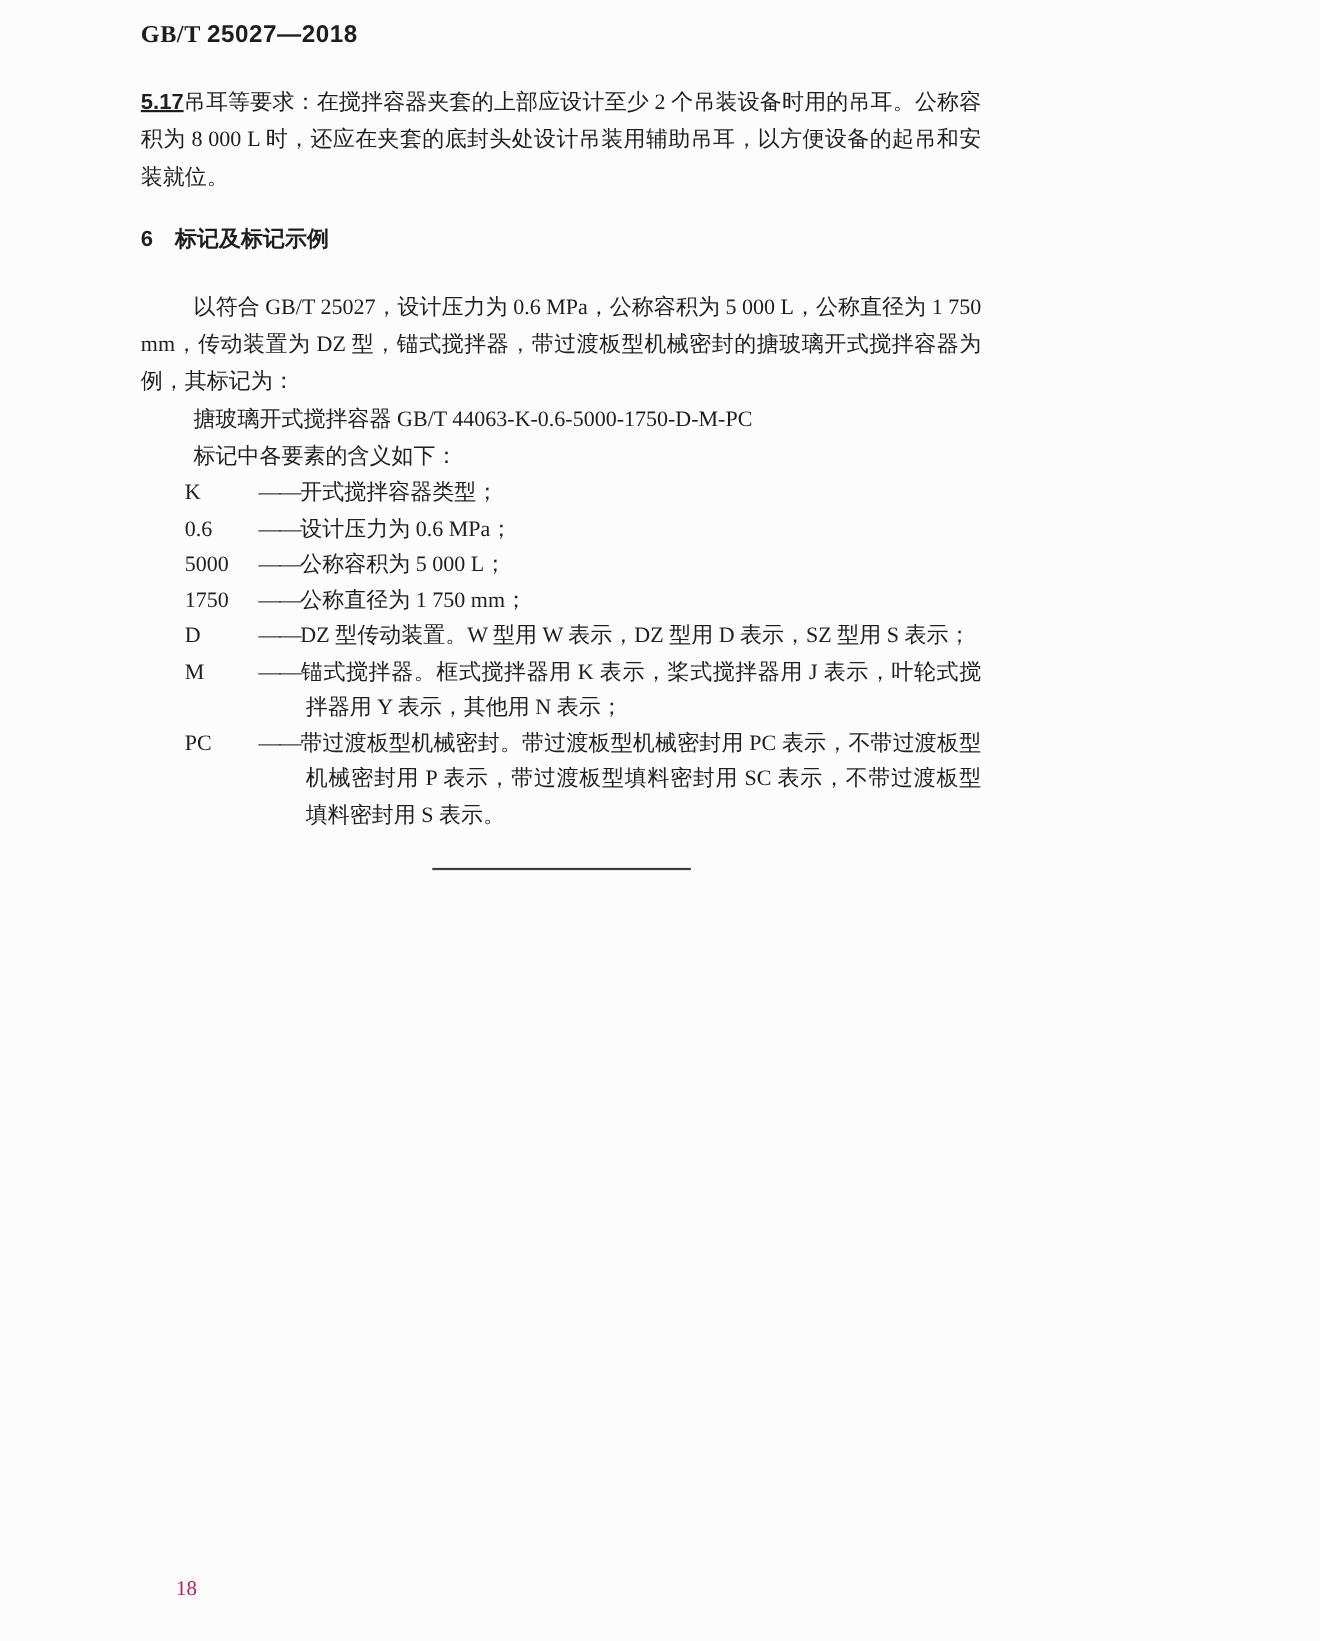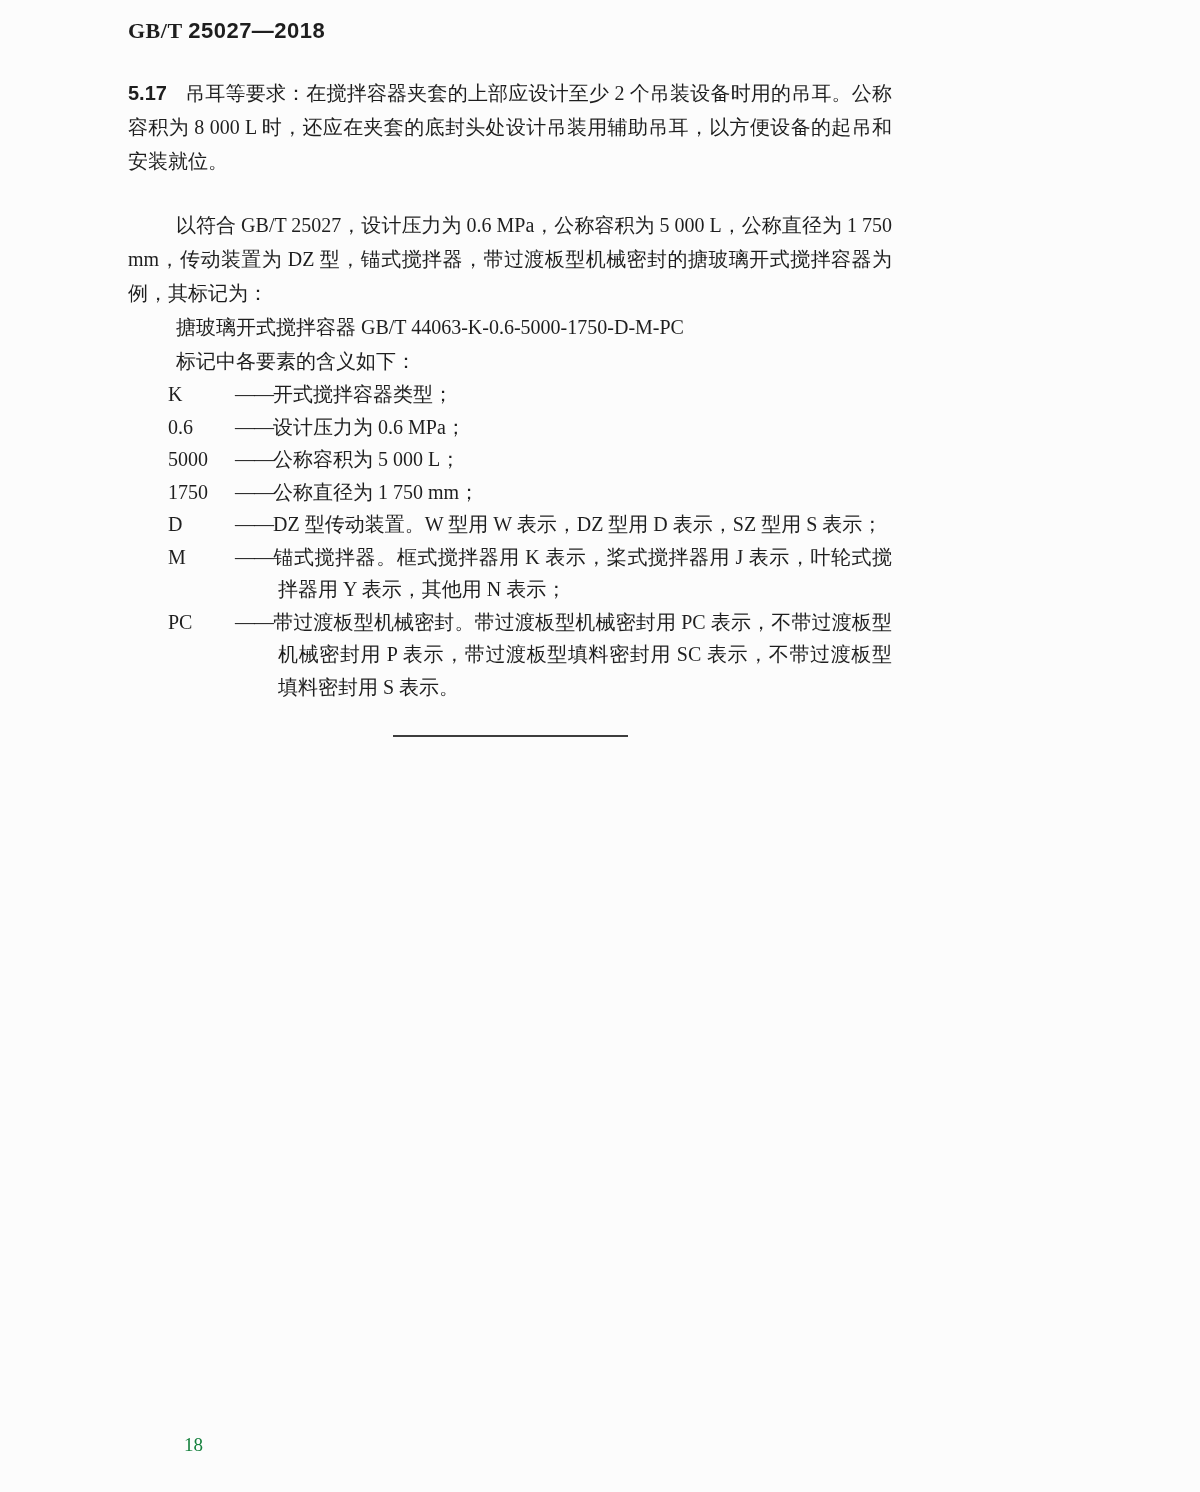--- a/index.html
+++ b/index.html
@@ -30,21 +30,21 @@
   .running-head .std-prefix { font-family: "Liberation Serif", serif; }
   .running-head .std-number { font-family: "Liberation Sans", sans-serif; font-weight: 600; }
   .clause {
     margin-top: 32px;
     line-height: 34px;
     text-align: justify;
   }
   .clause-no {
     font-family: "Liberation Sans", sans-serif;
     font-weight: bold;
-    margin-right: 18px;
+    text-decoration: underline;
   }
   .clause-title {
     font-family: "Liberation Sans", sans-serif;
   }
   .sec-heading {
     margin-top: 26px;
     line-height: 28px;
     font-family: "Liberation Sans", sans-serif;
     font-size: 20px;
     font-weight: bold;
@@ -77,39 +77,41 @@
     margin: 32px auto 0 auto;
     width: 235px;
     height: 2px;
     background: #3d3d3d;
   }
   .page-no {
     position: absolute;
     left: 160px;
     top: 1434px;
     font-size: 19px;
-    color: #15803d;
-    margin-left: 24px;
+    color: #be185d;
   }
 </style>
 </head>
 <body>
 
 <div class="page">
   <div class="content">
 
     <div class="running-head">
       <span class="std-prefix">GB/T</span>
       <span class="std-number">25027—2018</span>
     </div>
 
     <p class="clause">
       <span class="clause-no">5.17</span><span class="clause-title">吊耳等要求：</span><span class="clause-body">在搅拌容器夹套的上部应设计至少 2 个吊装设备时用的吊耳。公称容积为 8 000 L 时，还应在夹套的底封头处设计吊装用辅助吊耳，以方便设备的起吊和安装就位。</span>
     </p>
 
+    <h2 class="sec-heading">
+      <span class="sec-no">6</span><span>标记及标记示例</span>
+    </h2>
 
     <p class="para">以符合 GB/T 25027，设计压力为 0.6 MPa，公称容积为 5 000 L，公称直径为 1 750 mm，传动装置为 DZ 型，锚式搅拌器，带过渡板型机械密封的搪玻璃开式搅拌容器为例，其标记为：</p>
 
     <p class="line-indent">搪玻璃开式搅拌容器 GB/T 44063-K-0.6-5000-1750-D-M-PC</p>
 
     <p class="line-indent">标记中各要素的含义如下：</p>
 
     <div class="legend">
       <div class="legend-row">
         <span class="legend-term">K</span>

